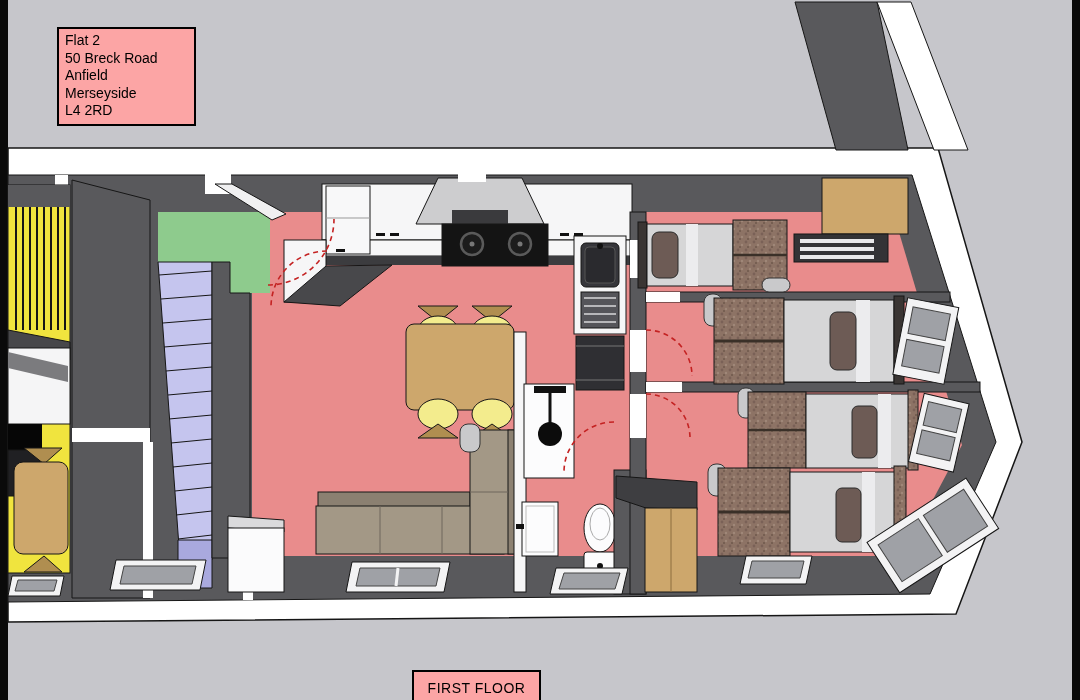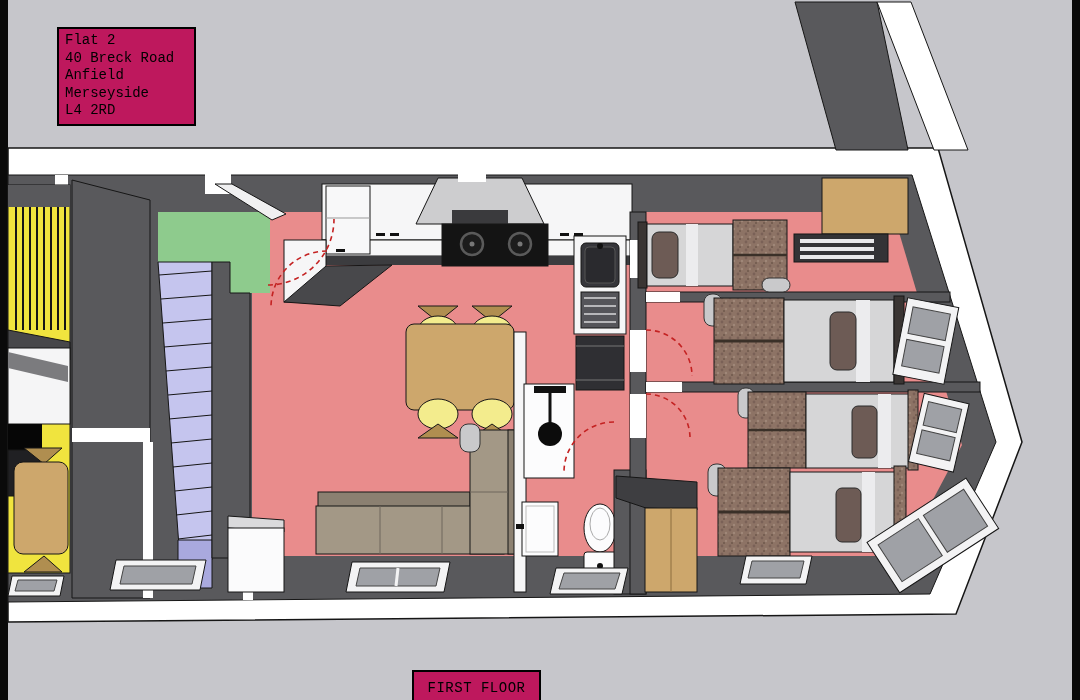--- a/index.html
+++ b/index.html
@@ -1,19 +1,19 @@
 <!DOCTYPE html>
 <html style="--bg: #c6c6cb; --band: #ffffff; --wall: #59595c; --wallDark: #3e3e41; --floor: #e98c8c; --yellow: #f0e43e; --green: #8ecb8d; --lav: #c5c5ee; --lav2: #a9a9de; --wood: #cda76c; --wood2: #b08e50; --seat: #f3ec8d; --sofa: #a39886; --sofa2: #8b8071; --matt: #d6d6d7; --pillow: #6d5b55; --glass: #9fa1a6; --fabric: #8d7365; --arc: #c42222;"><head>
 <meta charset="utf-8">
 <style>
   html,body{margin:0;padding:0;width:1080px;height:700px;overflow:hidden;
     background:var(--bg,#c6c6cb);font-family:"Liberation Sans",sans-serif;}
   .stage{position:relative;width:1080px;height:700px;}
   svg{position:absolute;left:0;top:0;}
-  .label-box{position:absolute;background:#be185d;border:2px solid #000;color:#000;font-family:Liberation Mono, monospace;}
+  .label-box{position:absolute;background:#fca5a5;border:2px solid #000;color:#000;}
   .address-box{left:57px;top:27px;width:124px;padding:3px 5px 4px 6px;
     font-size:14px;line-height:17.5px;}
   .floor-box{left:412px;top:670px;width:125px;height:40px;
     font-size:14px;text-align:center;padding-top:8px;letter-spacing:.5px;}
 </style>
 </head>
 <body>
 
 <div class="stage">
 
@@ -289,21 +289,21 @@
     <path d="M 268,285 A 66,66 0 0 0 334,219"></path>
     <path d="M 327,251 A 56,56 0 0 0 271,307"></path>
     <path d="M 614,422 A 50,50 0 0 0 564,472"></path>
     <path d="M 646,330 A 46,46 0 0 1 692,376"></path>
     <path d="M 646,394 A 44,44 0 0 1 690,438"></path>
   </g>
 </svg>
 
 <div class="label-box address-box">
   <div>Flat 2</div>
-  <div>40 Breck Road</div>
+  <div>50 Breck Road</div>
   <div>Anfield</div>
   <div>Merseyside</div>
   <div>L4 2RD</div>
 </div>
 
 <div class="label-box floor-box">FIRST FLOOR</div>
 
 </div>
 
 </body></html>

